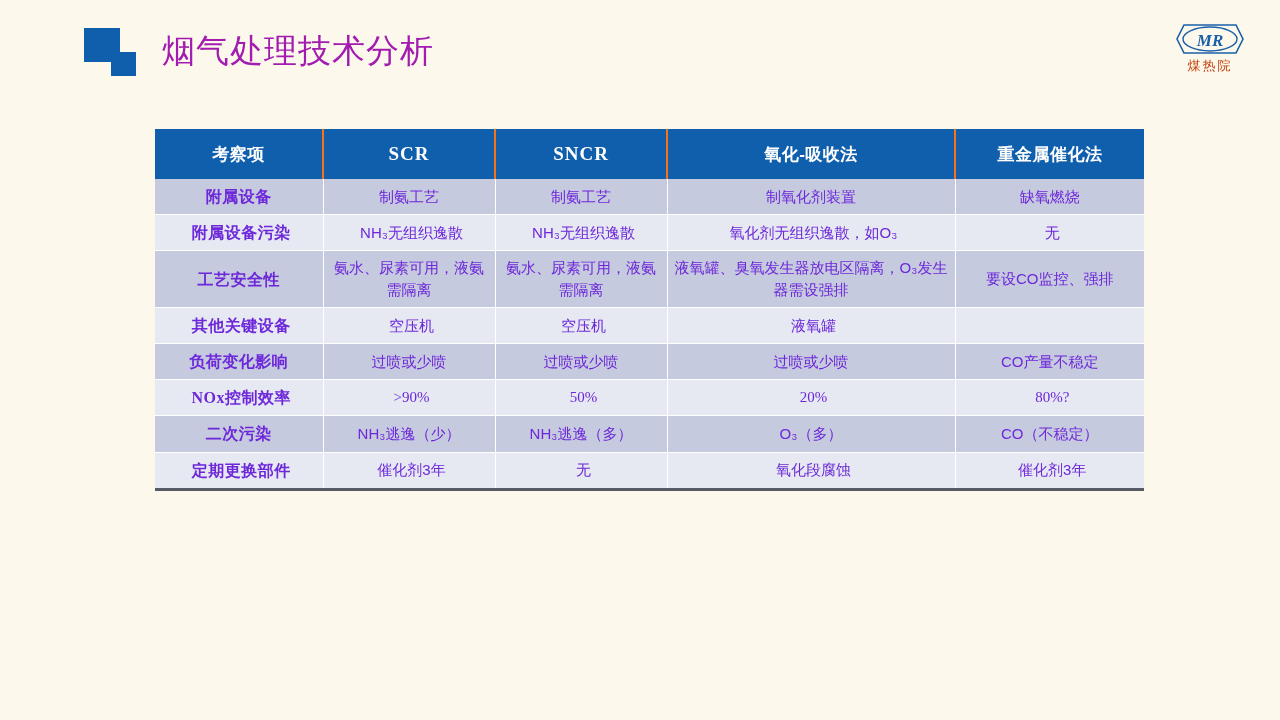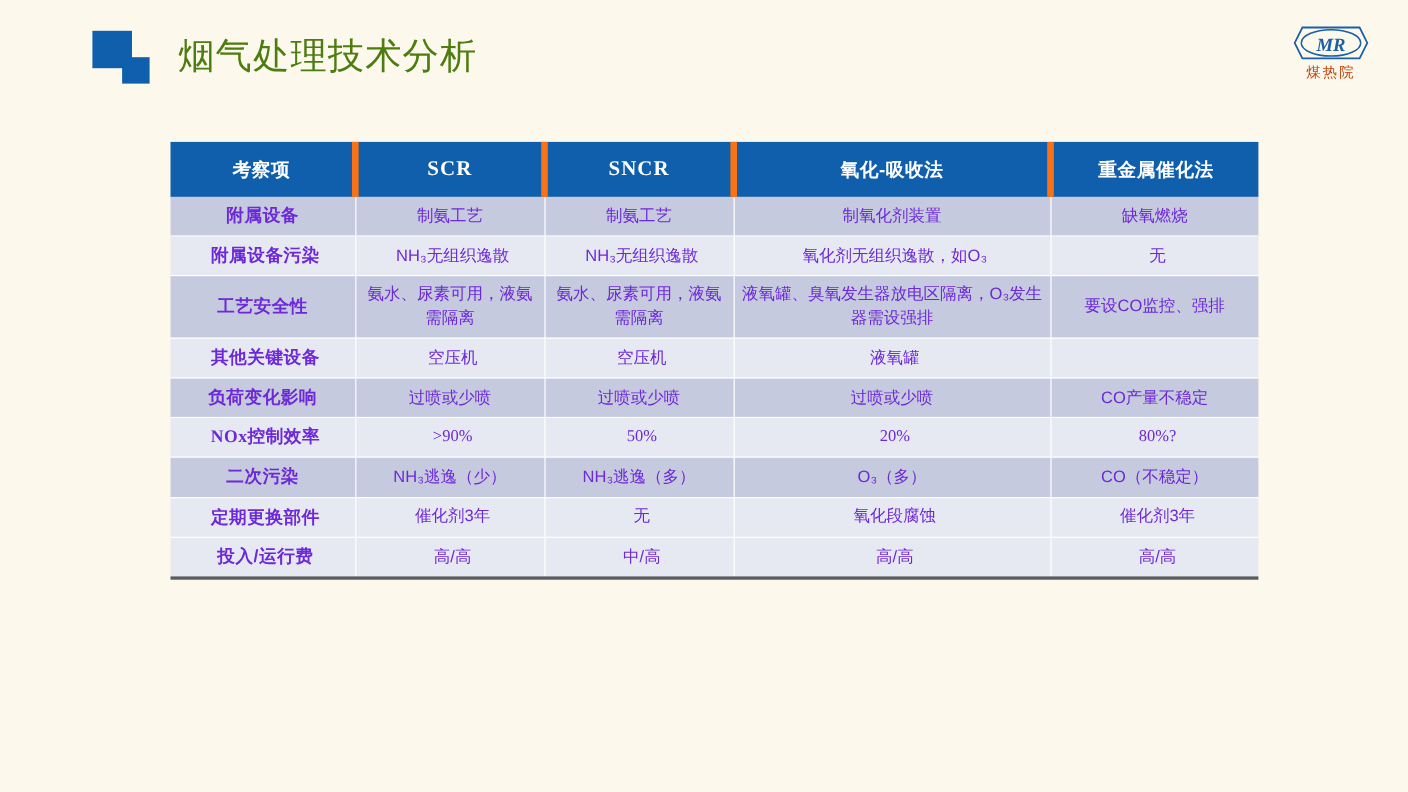--- a/index.html
+++ b/index.html
@@ -36,21 +36,21 @@
   .logo-mark .sq-small {
     position: absolute;
     left: 27px; top: 24px;
     width: 25px; height: 24px;
     background: #0f5fac;
   }
   .slide-title {
     position: absolute;
     left: 162px; top: 29px;
     font-size: 33px;
-    color: #4d7c0f;
+    color: #a21caf;
     letter-spacing: 1px;
     font-weight: 400;
     white-space: nowrap;
     font-family: "Liberation Sans", "DejaVu Sans", sans-serif;
   }
 
   
   .corp-mark {
     position: absolute;
     right: 24px; top: 22px;
@@ -85,21 +85,21 @@
   table.cmp col.c4 { width: 189px; }
 
   table.cmp th {
     background: #0f5fac;
     color: #ffffff;
     font-size: 17px;
     font-weight: bold;
     height: 50px;
     text-align: center;
     vertical-align: middle;
-    border-right: 6px solid #f97316;
+    border-right: 2px solid #f97316;
     letter-spacing: 0.5px;
   }
   table.cmp th:last-child { border-right: none; }
   table.cmp th.th-en {
     font-family: "Liberation Serif", "DejaVu Serif", serif;
     font-size: 19px;
     letter-spacing: 1px;
     margin-left: 34px;
   }
 
@@ -233,26 +233,19 @@
 
         <tr class="band-b">
           <td class="label">定期更换部件</td>
           <td>催化剂3年</td>
           <td>无</td>
           <td>氧化段腐蚀</td>
           <td>催化剂3年</td>
         </tr>
 
 
-        <tr class="band-b">
-          <td class="label">投入/运行费</td>
-          <td>高/高</td>
-          <td>中/高</td>
-          <td>高/高</td>
-          <td>高/高</td>
-        </tr>
 
       </tbody>
     </table>
     <div class="tbl-bottom-rule"></div>
   </div>
 
 </div>
 
 </body></html>

